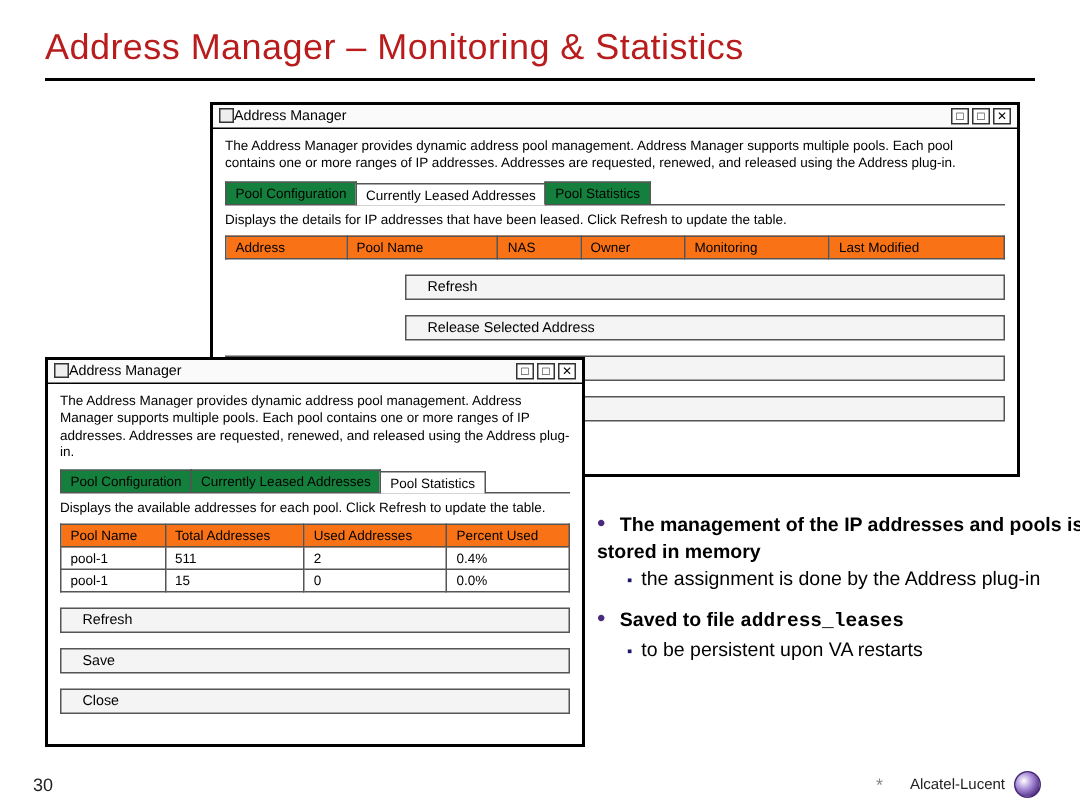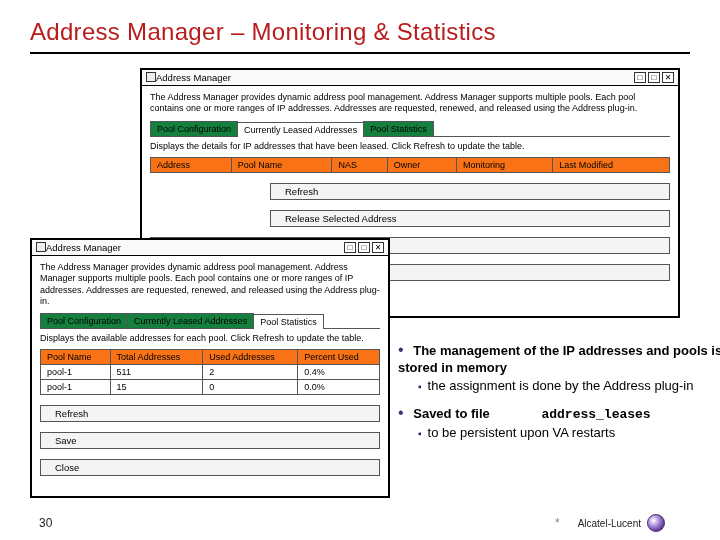--- a/index.html
+++ b/index.html
@@ -32,23 +32,23 @@
 
   .win-main { top: 0; left: 110px; width: 540px; height: 250px; z-index: 1; }
   .win-stats { top: 170px; left: 0; width: 360px; height: 260px; z-index: 2; }
 
   .bullets { position: absolute; left: 368px; top: 272px; width: 330px; font-size: 13px; line-height: 1.25; }
   .bullets > li { list-style: none; margin-bottom: 8px; }
   .bullets > li::before { content: "\2022"; color: #4a2a7a; font-size: 16px; margin-right: 6px; }
   .bullets .sub { list-style: none; padding-left: 20px; margin-top: 2px; }
   .bullets .sub li::before { content: "\25AA"; color: #1a1a6a; font-size: 10px; margin-right: 6px; }
   .bullets strong { font-weight: bold; }
-  code.mono { font-family: "Courier New", monospace; margin-left: 48px; }
+  code.mono { font-family: "Courier New", monospace; }
 
-  .footer { position: absolute; bottom: 8px; left: 0; right: 16px; padding: 0 39px; display: flex; align-items: center; justify-content: space-between; font-size: 9px; color: #333; }
+  .footer { position: absolute; bottom: 8px; left: 0; right: 4px; padding: 0 22px; display: flex; align-items: center; justify-content: space-between; font-size: 9px; color: #333; }
   .footer .pnum { font-size: 12px; color: #222; }
   .footer .mid { flex: 1; text-align: center; color: #444; font-size: 8px; }
   .footer .brand { display: flex; align-items: center; gap: 6px; font-size: 10px; color: #222; }
   .footer .brand .star { color: #888; margin-right: 12px; font-size: 12px; }
   .footer .logo { width: 18px; height: 18px; border-radius: 50%; background: radial-gradient(circle at 35% 35%, #fff 0%, #a587d6 40%, #4a2a7a 80%); border: 1px solid #4a2a7a; }
 </style>
 </head>
 <body>
 
 <div class="slide">

